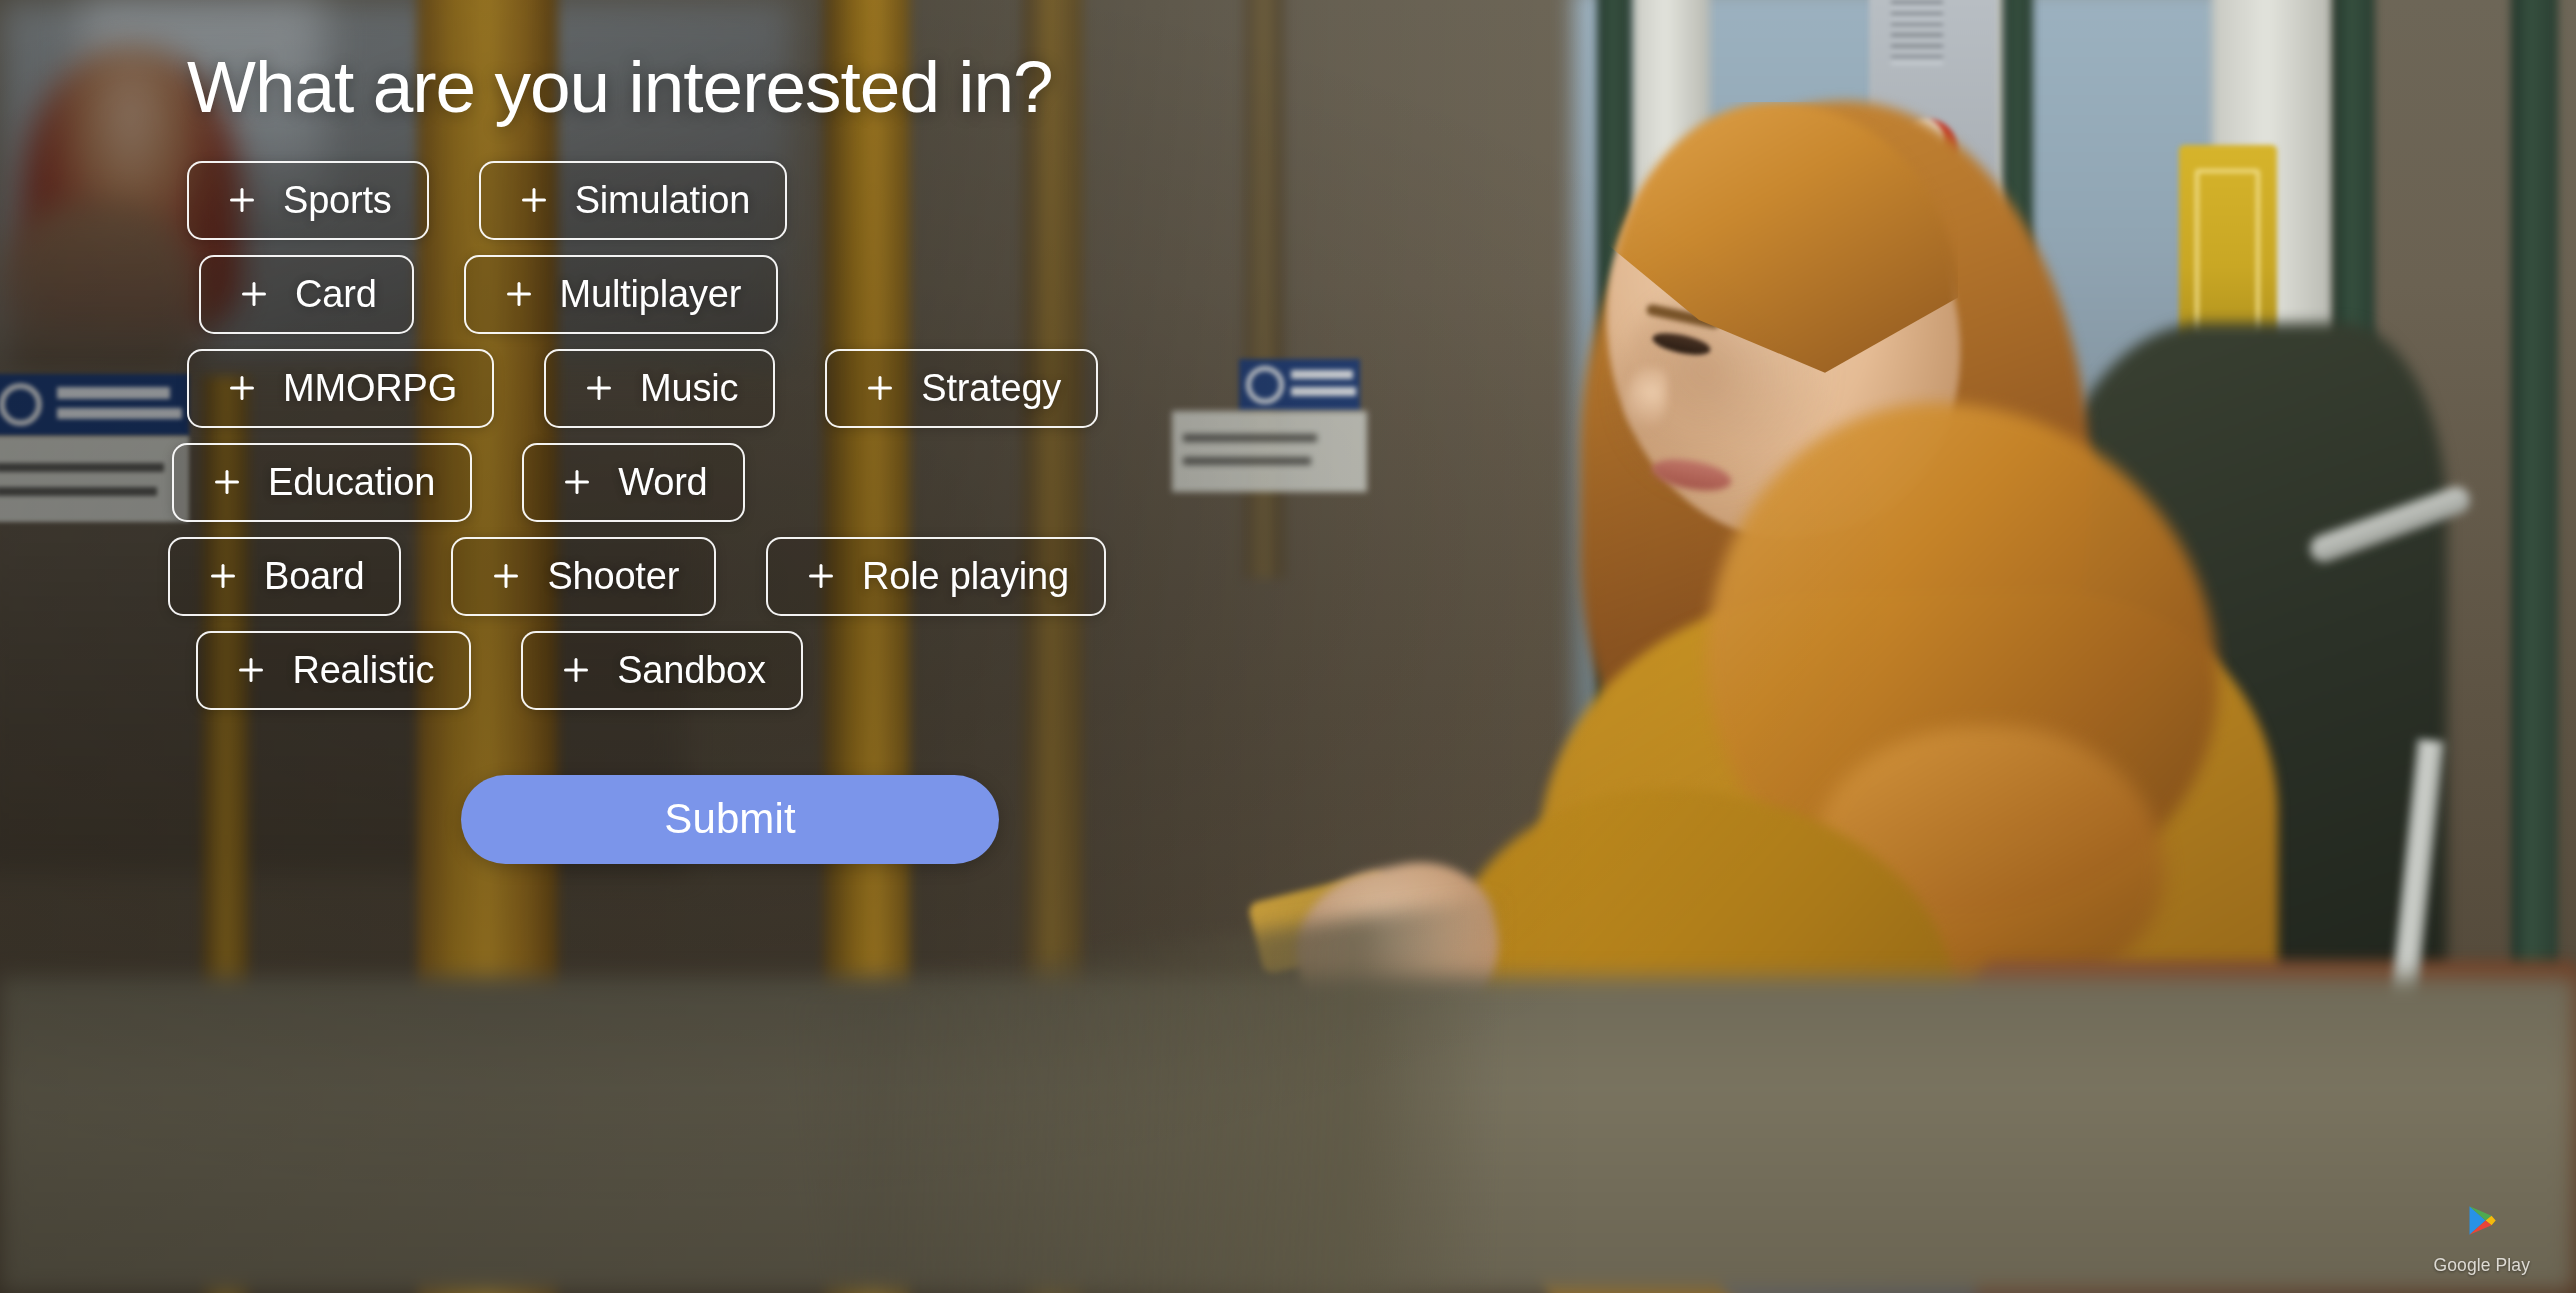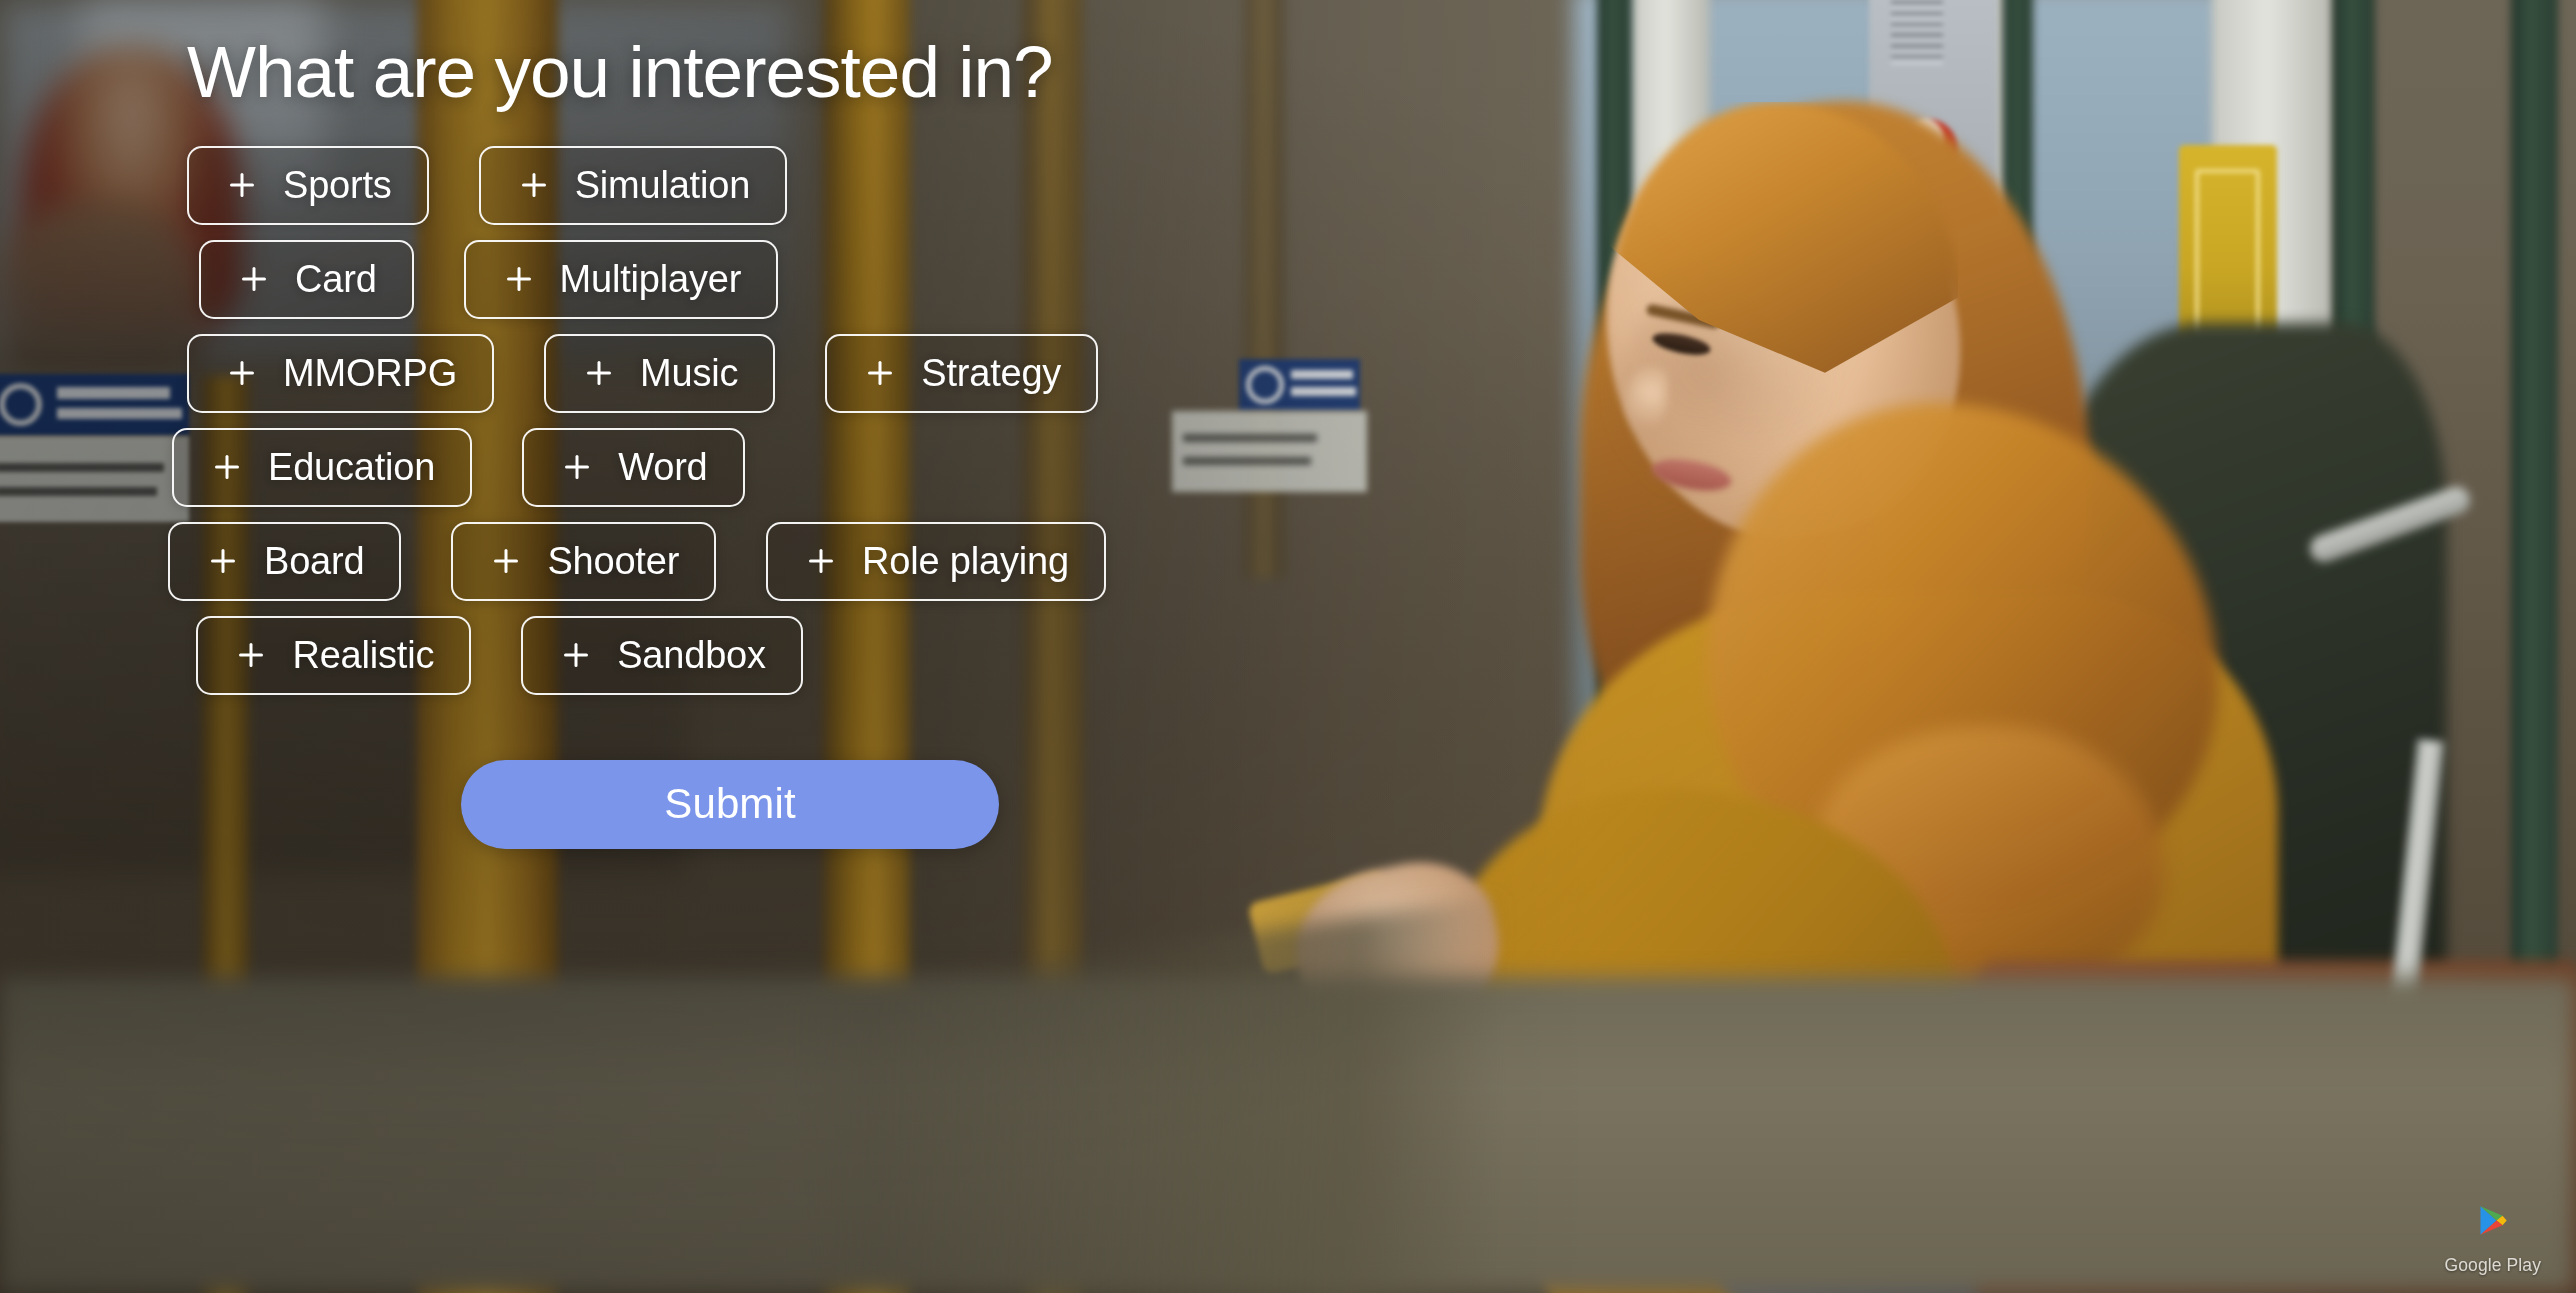--- a/index.html
+++ b/index.html
@@ -369,20 +369,21 @@
       radial-gradient(ellipse 70% 70% at 25% 45%, rgba(0,0,0,.18), rgba(0,0,0,0) 70%);
     pointer-events: none;
   }
 
   
   .ui {
     position: absolute;
     inset: 0;
     padding-left: 187px;
     padding-top: 34px;
+    margin-top: 15px;
   }
 
   .page-title {
     color: #ffffff;
     font-size: 73px;
     font-weight: 400;
     letter-spacing: -1px;
     line-height: 1.05;
     text-shadow: 0 2px 15px rgba(0,0,0,.40);
     margin-bottom: 35px;
@@ -454,21 +455,21 @@
     font-size: 42px;
     font-weight: 400;
     letter-spacing: 0.1px;
     cursor: pointer;
     box-shadow: 0 4px 17.5px rgba(0,0,0,.22);
   }
 
   
   .watermark {
     position: absolute;
-    right: 35px;
+    right: 46px;
     bottom: 17.5px;
     display: flex;
     flex-direction: column;
     align-items: center;
     gap: 17px;
     opacity: .92;
     pointer-events: none;
   }
   .watermark .gp-label {
     color: #e7e4de;

